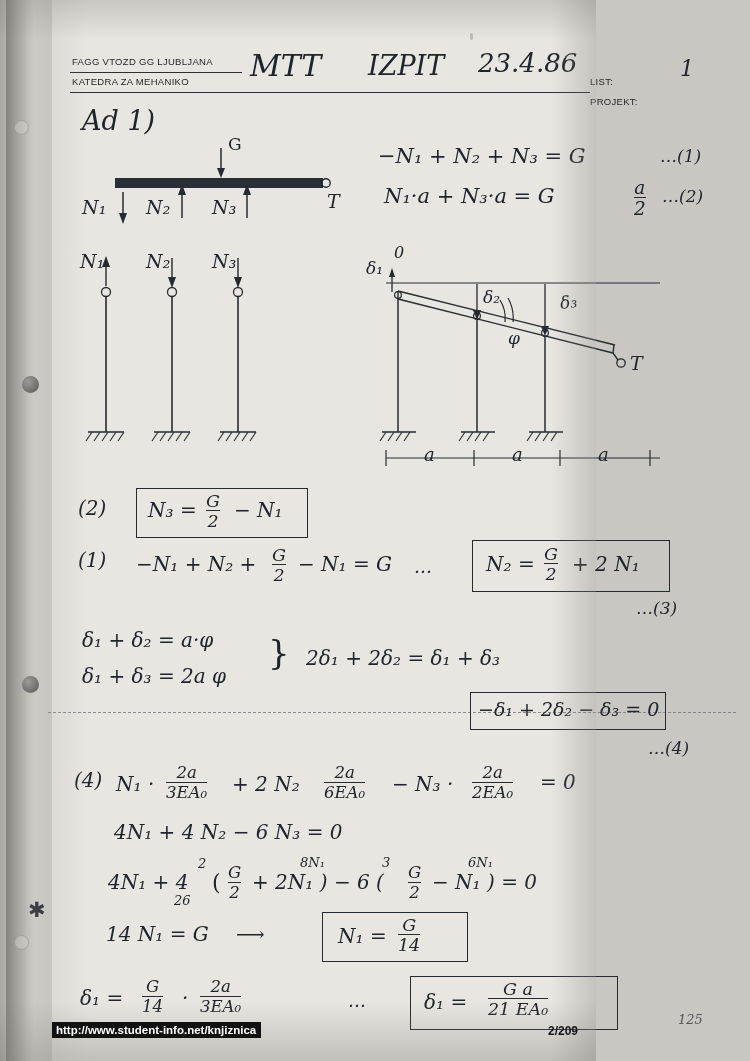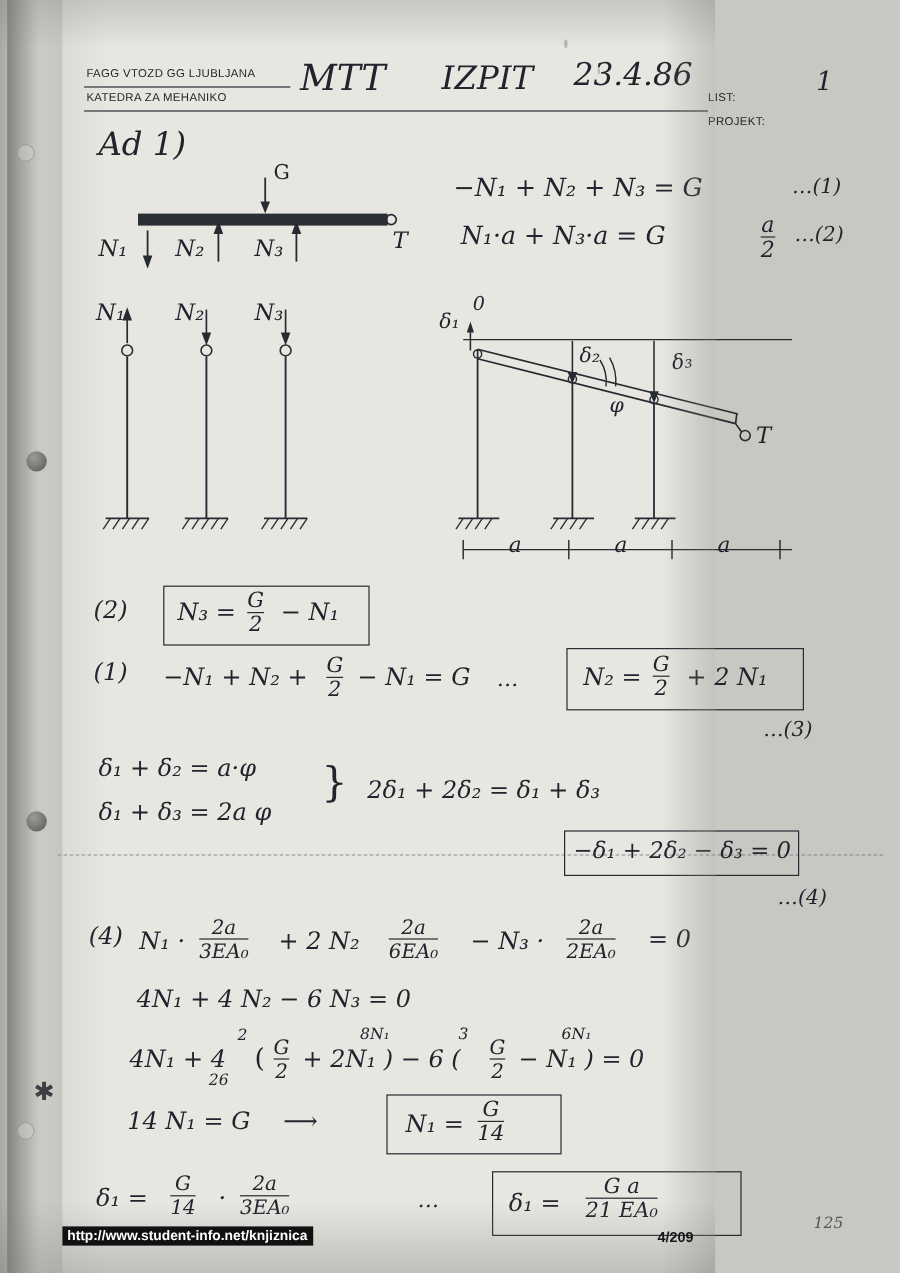--- a/index.html
+++ b/index.html
@@ -358,15 +358,15 @@
   <div class="hw" style="left:348px;top:990px;font-size:18px;">…</div>
 
   <div class="boxed" style="left:410px;top:976px;width:206px;height:52px;"></div>
   <div class="hw" style="left:424px;top:990px;font-size:20px;">δ₁ =</div>
   <div class="hw" style="left:488px;top:982px;font-size:19px;">
     <span class="frac"><span class="n">G a</span><span class="d">21 EA₀</span></span>
   </div>
   <div class="hw" style="left:678px;top:1012px;font-size:13px;opacity:.7;">125</div>
 
   <div class="footer-url">http://www.student-info.net/knjiznica</div>
-  <div class="footer-page">4/209</div>
+  <div class="footer-page">2/209</div>
 
 </div>
 
 </body></html>

